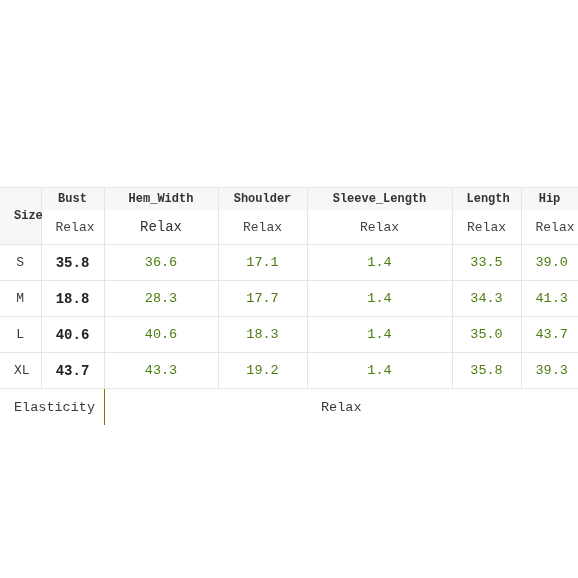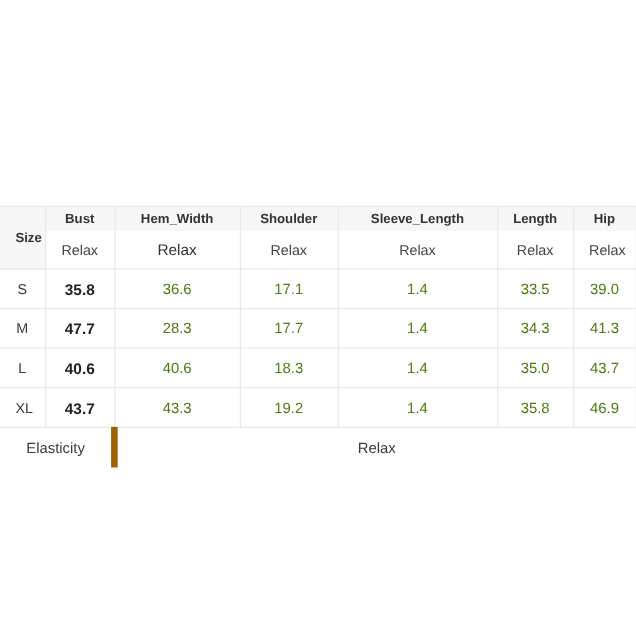--- a/index.html
+++ b/index.html
@@ -30,20 +30,21 @@
 
   table.size-chart td,
   table.size-chart th {
     border-top: 1px solid #e6e6e6;
     border-bottom: 1px solid #e6e6e6;
     border-right: 1px solid #e6e6e6;
     text-align: center;
     vertical-align: middle;
     padding: 0 14px;
     font-weight: normal;
+    font-family: Liberation Mono, monospace;
   }
 
   
   col.c-size   { width: 41px; }
   col.c-bust   { width: 63px; }
   col.c-hem    { width: 114px; }
   col.c-shoul  { width: 89px; }
   col.c-sleeve { width: 145px; }
   col.c-length { width: 69px; }
   col.c-hip    { width: 57px; }
@@ -106,21 +107,21 @@
   
   tr.elasticity-row td {
     height: 36px;
     background: #ffffff;
     border-bottom: none;
     border-right: none;
     font-size: 13.5px;
     color: #3a3a3a;
   }
   tr.elasticity-row td.elasticity-label {
-    border-right: 6px solid #a16207;
+    border-right: 1px solid #a16207;
     text-align: center;
   }
 </style>
 </head>
 <body>
 
 <div id="size-chart-wrap">
   <table class="size-chart">
     <colgroup>
       <col class="c-size">
@@ -157,21 +158,21 @@
         <td class="col-bust">35.8</td>
         <td class="col-hem">36.6</td>
         <td class="col-shoul">17.1</td>
         <td class="col-sleeve">1.4</td>
         <td class="col-length">33.5</td>
         <td class="col-hip">39.0</td>
       </tr>
 
       <tr class="data-row">
         <td class="col-size">M</td>
-        <td class="col-bust">47.7</td>
+        <td class="col-bust">18.8</td>
         <td class="col-hem">28.3</td>
         <td class="col-shoul">17.7</td>
         <td class="col-sleeve">1.4</td>
         <td class="col-length">34.3</td>
         <td class="col-hip">41.3</td>
       </tr>
 
       <tr class="data-row">
         <td class="col-size">L</td>
         <td class="col-bust">40.6</td>
@@ -182,21 +183,21 @@
         <td class="col-hip">43.7</td>
       </tr>
 
       <tr class="data-row">
         <td class="col-size">XL</td>
         <td class="col-bust">43.7</td>
         <td class="col-hem">43.3</td>
         <td class="col-shoul">19.2</td>
         <td class="col-sleeve">1.4</td>
         <td class="col-length">35.8</td>
-        <td class="col-hip">46.9</td>
+        <td class="col-hip">39.3</td>
       </tr>
 
       <tr class="elasticity-row">
         <td class="elasticity-label" colspan="2">Elasticity</td>
         <td class="elasticity-value" colspan="5">Relax</td>
       </tr>
 
     </tbody>
   </table>
 </div>

